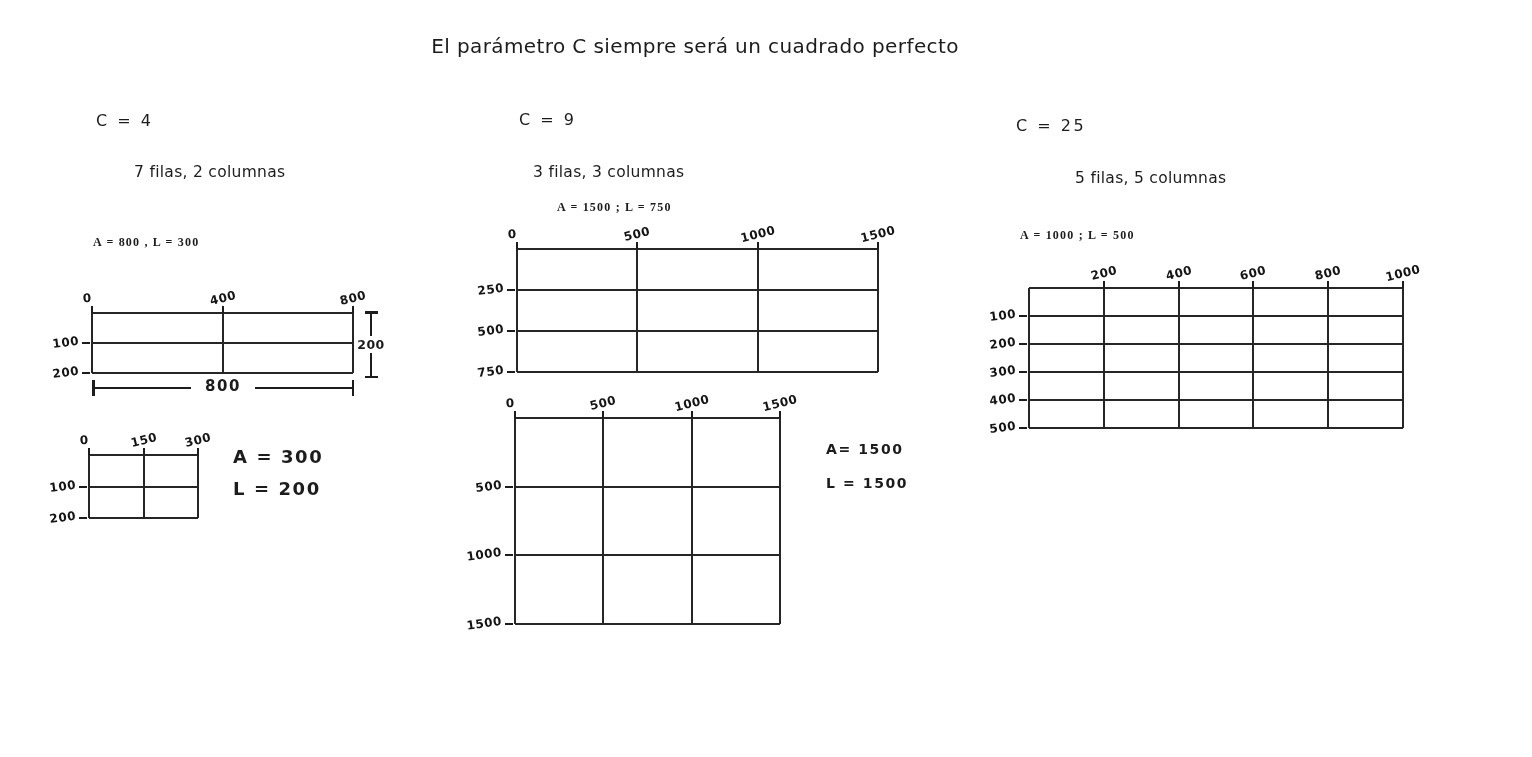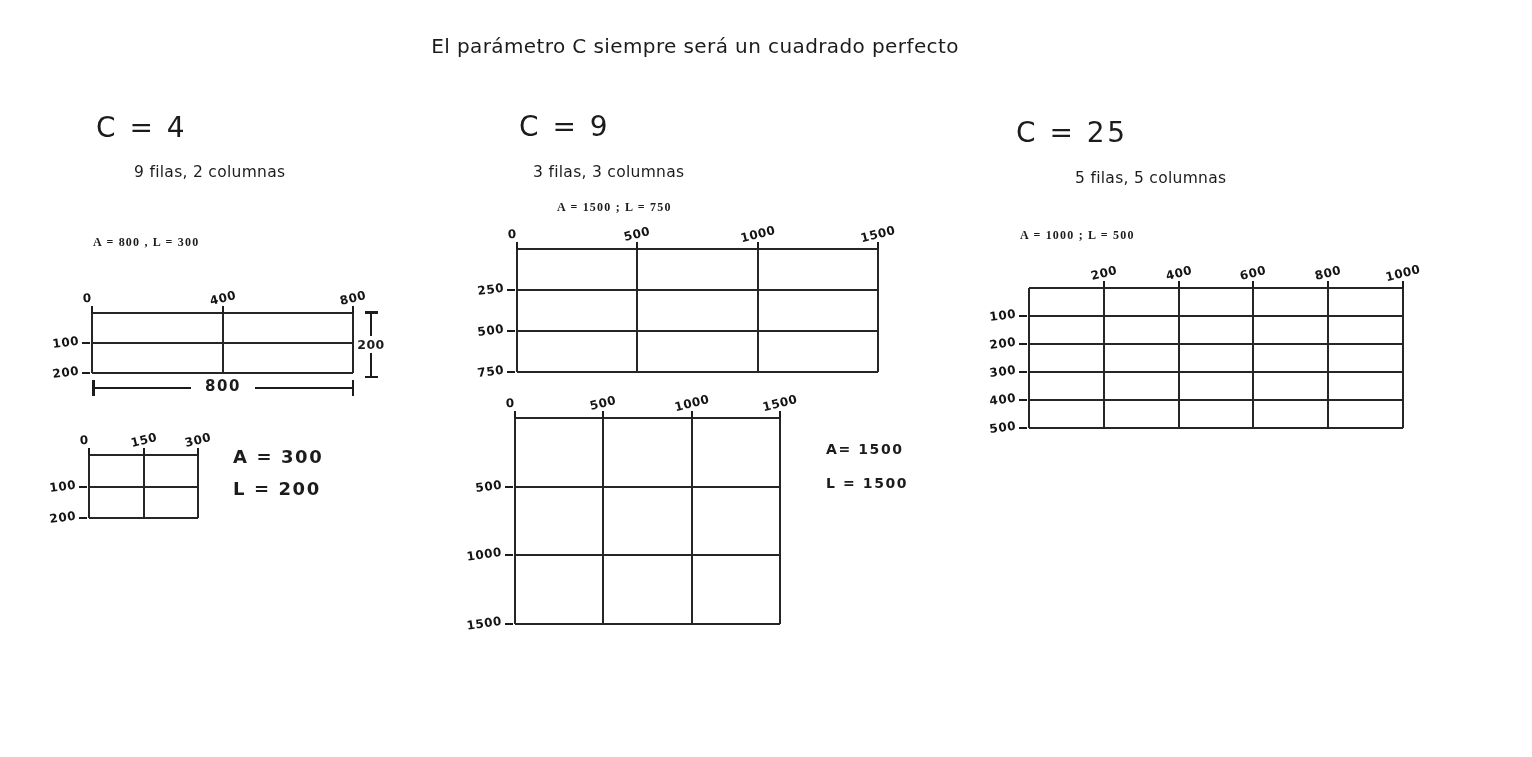--- a/index.html
+++ b/index.html
@@ -1,21 +1,21 @@
 <!DOCTYPE html>
 <html><head>
 <meta charset="utf-8">
 <style>
   *{margin:0;padding:0;box-sizing:border-box;}
   html,body{background:#ffffff;}
   .canvas{position:relative;width:1532px;height:757px;background:#ffffff;
           font-family:"DejaVu Sans",sans-serif;color:#1c1c1c;overflow:hidden;}
   .abs{position:absolute;}
   .title{font-size:20px;letter-spacing:0.4px;text-align:center;}
-  .chead{font-size:28px;letter-spacing:2.5px;}
+  .chead{font-size:16px;letter-spacing:2.5px;}
   .csub{font-size:15.5px;letter-spacing:0.3px;}
   .cparams{font-size:12px;font-weight:bold;letter-spacing:1.2px;font-family:Liberation Serif, serif;}
   .annot{font-size:18px;font-weight:bold;letter-spacing:1.6px;}
   .annot.small{font-size:14px;}
   .footer-line{font-size:19.5px;letter-spacing:0.2px;white-space:nowrap;}
 
   
   .gridbox{position:absolute;}
   .gl{position:absolute;background:#262626;}
   .gl.v{top:0;bottom:0;width:2px;margin-left:-1px;}
@@ -39,21 +39,21 @@
   .dimh-label{font-size:15px;font-weight:bold;letter-spacing:1.5px;padding:0 14px;margin-top:-5px;}
 </style>
 </head>
 <body>
 
 <div class="canvas">
 
   <div class="abs title" style="left:380px;top:34px;width:630px;">El parámetro C siempre será un cuadrado perfecto</div>
 
   <div class="abs chead" style="left:96px;top:111px;">C = 4</div>
-  <div class="abs csub" style="left:134px;top:163px;">9 filas, 2 columnas</div>
+  <div class="abs csub" style="left:134px;top:163px;">7 filas, 2 columnas</div>
   <div class="abs cparams" style="left:93px;top:235px;">A = 800 ,  L = 300</div>
 
   <div class="gridbox" style="left:92px;top:313px;width:261px;height:60px;">
       <div class="gl v" style="left: 0%;"></div>
       <div class="gl v" style="left: 50%;"></div>
       <div class="gl v" style="left: 100%;"></div>
       <div class="gl h" style="top: 0%;"></div>
       <div class="gl h" style="top: 50%;"></div>
       <div class="gl h" style="top: 100%;"></div>
       <div class="gtick t" style="left: 0%;"></div>

